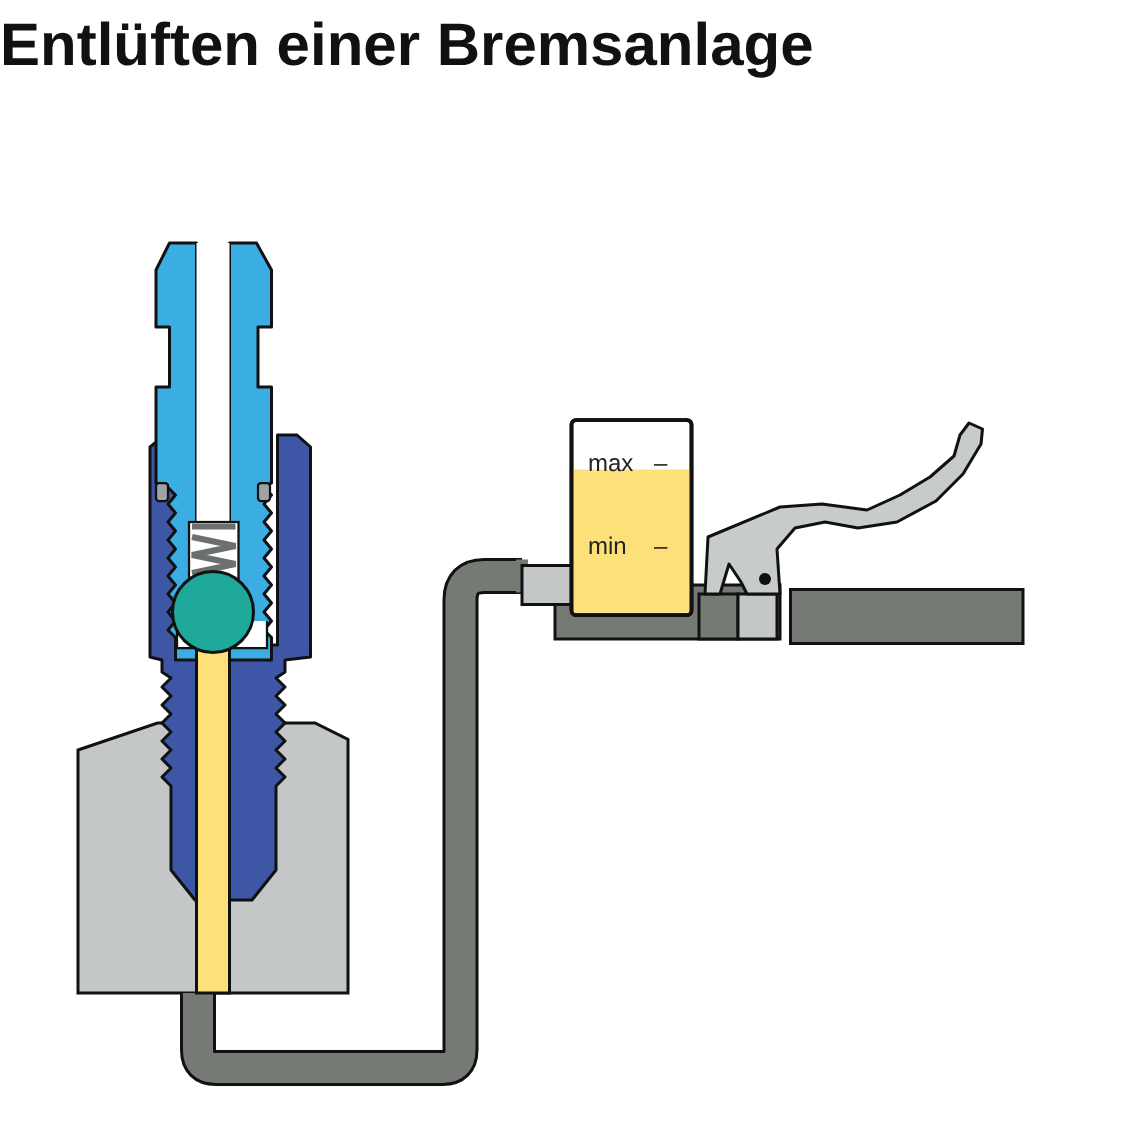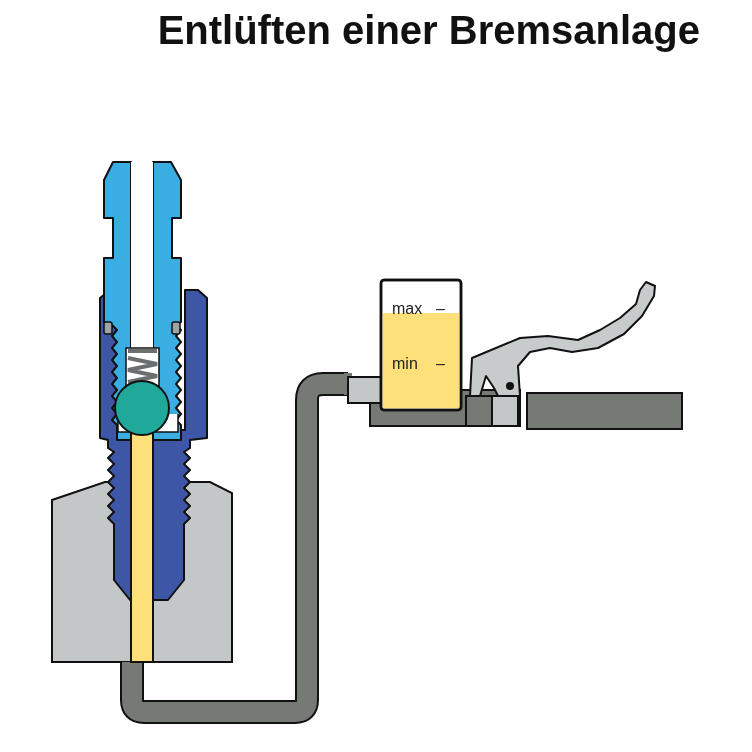--- a/index.html
+++ b/index.html
@@ -1,19 +1,19 @@
 <!DOCTYPE html>
 <html><head>
   <meta charset="utf-8">
   <style>
     html, body { margin: 0; padding: 0; background: #ffffff; }
     body { width: 752px; height: 752px; position: relative; overflow: hidden; }
     .title {
       position: absolute; left: 0; top: 8px; width: 752px;
-      text-align: right; padding-right: 52px; box-sizing: border-box;
+      padding-right: 52px; box-sizing: border-box;
       font-family: "Liberation Sans", sans-serif; font-weight: bold;
       font-size: 40px; color: #111111; letter-spacing: 0px;
     }
     svg.diagram { position: absolute; left: 0; top: 0; }
     .lbl { font-family: "Liberation Sans", sans-serif; font-size: 16px; fill: #222; }
   </style>
 </head>
 <body>
 
 <div class="title">Entlüften einer Bremsanlage</div>

